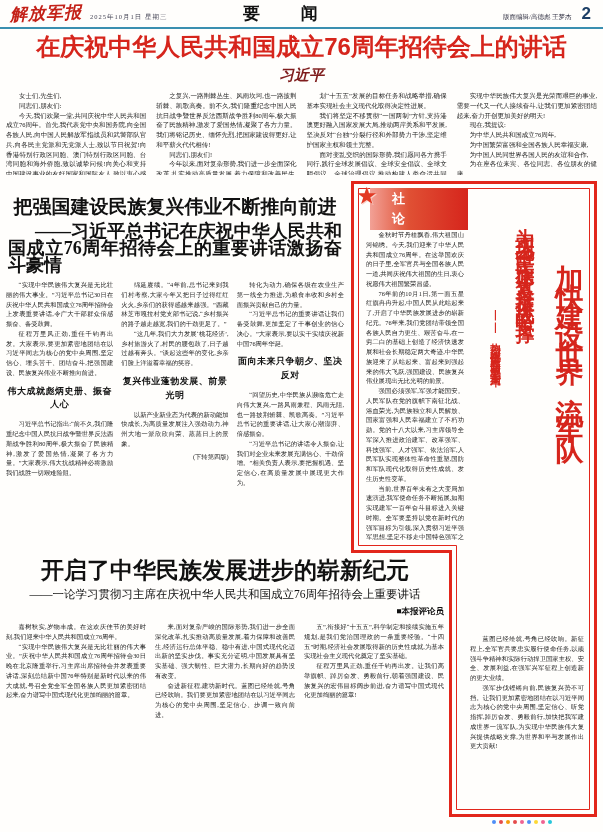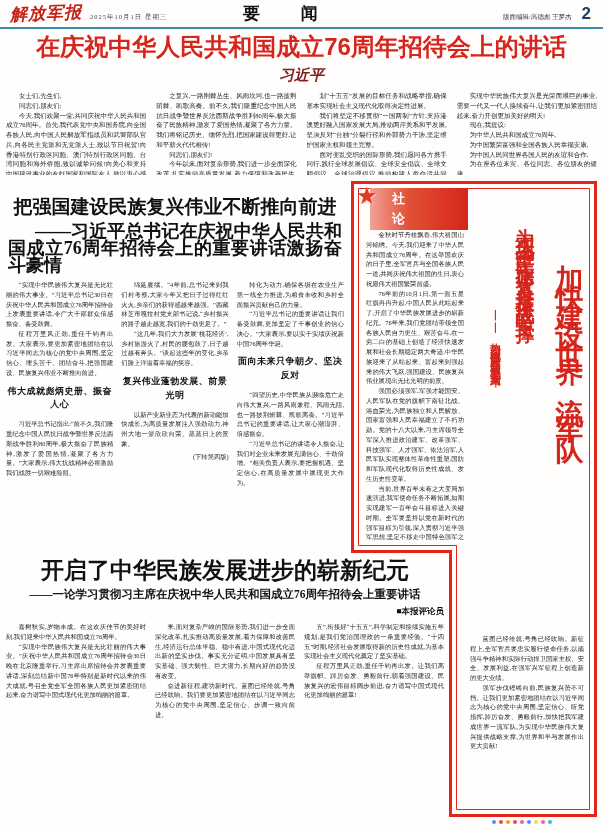--- a/index.html
+++ b/index.html
@@ -41,21 +41,21 @@
           text-indent:1.5em;text-align:justify;color:#111;}
   .a2-body{margin-top:6px;display:flex;gap:8px;height:284px;}
   .a2-body .a-col{flex:1;overflow:hidden;}
   .subhead{margin:7px 0;text-align:center;font-size:9px;font-weight:900;letter-spacing:0.5px;
            color:#111;font-family:"Liberation Sans","DejaVu Sans",sans-serif;}
   .turn{text-align:right !important;text-indent:0 !important;margin-top:3px !important;}
   
   .a3{position:absolute;top:556px;left:6px;width:438px;}
   .a3 h2{margin:0;text-align:center;font-size:23px;line-height:29px;font-weight:900;color:#111;
          font-family:"Liberation Sans","DejaVu Sans",sans-serif;}
-  .a3-sub{margin:2px 0 0;text-align:center;font-size:11.5px;line-height:15px;font-weight:bold;color:#111;}
+  .a3-sub{margin:2px 0 0;text-align:center;font-size:11.5px;line-height:15px;font-weight:normal;color:#111;}
   .a3-byline{margin:3px 0 0;text-align:right;font-size:8.5px;line-height:12px;font-weight:bold;color:#111;}
   .a3-body{margin-top:5px;display:flex;gap:9px;height:200px;}
   .a3-body .a-col{flex:1;overflow:hidden;}
   
   .redbox-svg{position:absolute;top:0;left:0;pointer-events:none;}
   .ed-label{position:absolute;left:358px;top:188px;width:110px;height:24px;}
   .star-icon{position:absolute;left:-2px;top:-6px;font-size:24px;color:#e23a24;z-index:2;
              text-shadow:1px 1px 0 #f9d0c8;}
   .ed-label-text{position:absolute;left:12px;top:0;display:inline-block;
                  background:linear-gradient(90deg,#f2a196 0%,#e05034 40%,#d6251c 100%);

